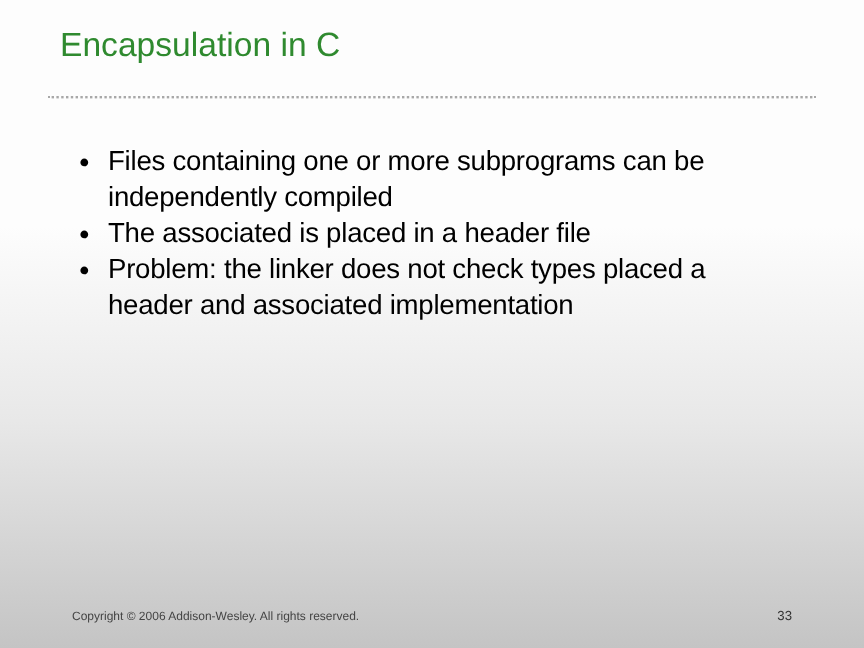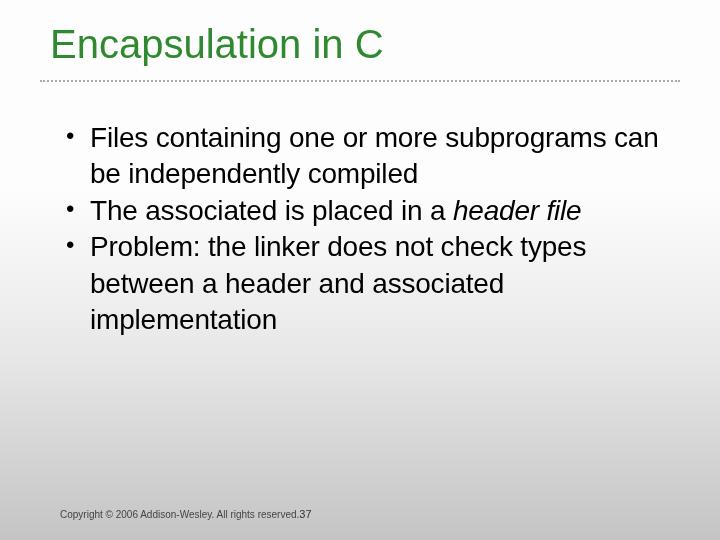--- a/index.html
+++ b/index.html
@@ -14,21 +14,21 @@
     position: relative;
     width: 720px;
     height: 540px;
     background: linear-gradient(to bottom, #fdfdfd 0%, #fdfdfd 35%, #e8e8e8 65%, #c4c4c4 100%);
     box-sizing: border-box;
   }
   .title {
     position: absolute;
     top: 22px;
     left: 50px;
-    font-size: 40px;
+    font-size: 28px;
     font-weight: 400;
     color: #2f8a2f;
     letter-spacing: 0px;
   }
   .divider {
     position: absolute;
     top: 80px;
     left: 40px;
     right: 40px;
     border-top: 2px dotted #a8a8a8;
@@ -41,48 +41,48 @@
     color: #000;
   }
   ul.bullets {
     list-style: none;
     margin: 0;
     padding: 0;
   }
   ul.bullets > li {
     position: relative;
     padding-left: 30px;
-    font-size: 28px;
+    font-size: 23px;
     line-height: 1.3;
     margin-bottom: 0px;
     color: #000;
     font-weight: 400;
     letter-spacing: -0.2px;
   }
   ul.bullets > li::before {
     content: "•";
     position: absolute;
     left: 6px;
     top: 0px;
     color: #000;
     font-size: 24px;
   }
   .italic {
-    font-style: italic;
     margin-top: 40px;
   }
   .code {
     font-family: "Courier New", Courier, monospace;
   }
   .footer {
     position: absolute;
     bottom: 20px;
     left: 60px;
     right: 60px;
     display: flex;
+    justify-content: space-between;
     align-items: baseline;
     font-size: 10px;
     color: #444;
     font-family: Arial, sans-serif;
   }
   .page-no {
     font-size: 11px;
     color: #333;
   }
 </style>
@@ -97,23 +97,23 @@
 
   <div class="body">
     <ul class="bullets">
       <li>
         <span>Files containing one or more subprograms can be independently compiled</span>
       </li>
       <li>
         <span>The associated is placed in a </span><span class="italic">header file</span>
       </li>
       <li>
-        <span>Problem: the linker does not check types between a header and associated implementation</span>
+        <span>Problem: the linker does not check types placed a header and associated implementation</span>
       </li>
     </ul>
   </div>
 
   <div class="footer">
     <span>Copyright © 2006 Addison-Wesley. All rights reserved.</span>
-    <span class="page-no">37</span>
+    <span class="page-no">33</span>
   </div>
 
 </div>
 
 </body></html>

